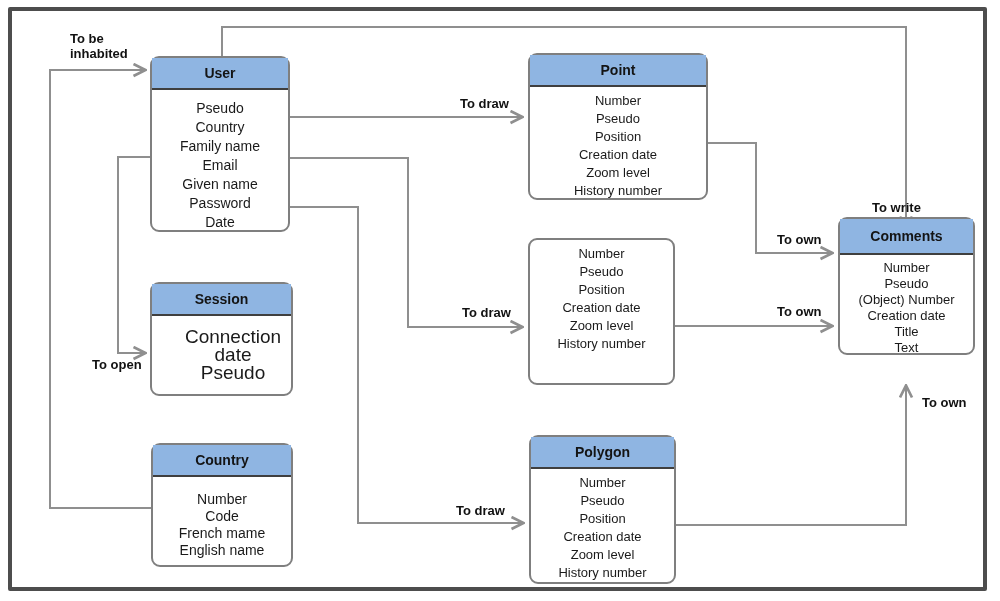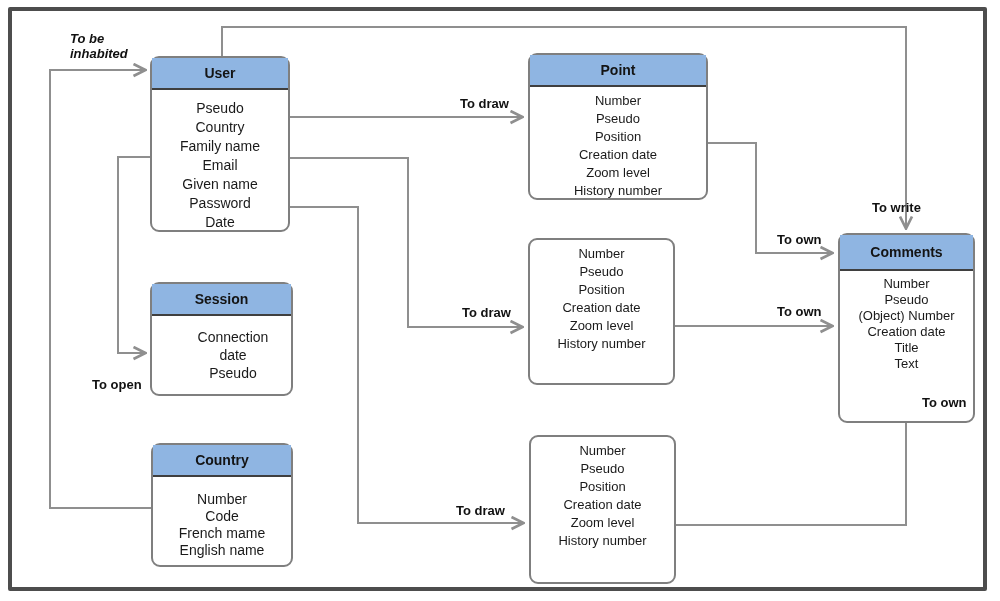--- a/index.html
+++ b/index.html
@@ -30,21 +30,21 @@
   }
   .hdr{
     height:30px;background:var(--header-fill);
     border-bottom:2px solid var(--header-border);
     display:flex;align-items:center;justify-content:center;
     font-weight:bold;font-size:14px;color:#141414;
   }
   .entity.comments .hdr{height:34px;}
   .bd{text-align:center;font-weight:normal;color:var(--text);}
   .entity.user .bd{padding-top:9px;font-size:14px;line-height:19px;}
-  .entity.session .bd{padding-top:12px;font-size:14px;line-height:18px;padding-left:23px;}
+  .entity.session .bd{padding-top:12px;font-size:19px;line-height:18px;padding-left:23px;}
   .entity.country .bd{padding-top:14px;font-size:14px;line-height:17px;}
   .entity.geo .bd{padding-top:5px;font-size:13px;line-height:18px;}
   .entity.comments .bd{padding-top:5px;font-size:13px;line-height:16px;}
   .rel-label{
     position:absolute;font-weight:bold;font-size:13px;color:#111;
     white-space:pre-line;line-height:15px;
   }
 </style>
 </head>
 <body>
@@ -119,45 +119,46 @@
       <div>Number</div>
       <div>Pseudo</div>
       <div>Position</div>
       <div>Creation date</div>
       <div>Zoom level</div>
       <div>History number</div>
     </div>
   </div>
 
   <div class="entity geo" style="left:529px;top:435px;width:147px;height:149px;">
+    <div class="hdr">Polygon</div>
     <div class="bd">
       <div>Number</div>
       <div>Pseudo</div>
       <div>Position</div>
       <div>Creation date</div>
       <div>Zoom level</div>
       <div>History number</div>
     </div>
   </div>
 
-  <div class="entity comments" style="left:838px;top:233px;width:137px;height:190px;">
+  <div class="entity comments" style="left:838px;top:217px;width:137px;height:138px;">
     <div class="hdr">Comments</div>
     <div class="bd">
       <div>Number</div>
       <div>Pseudo</div>
       <div>(Object) Number</div>
       <div>Creation date</div>
       <div>Title</div>
       <div>Text</div>
     </div>
   </div>
 
-  <div class="rel-label" style="left:70px;top:31px;font-style:italic;">To be
+  <div class="rel-label" style="left:70px;top:31px;">To be
 inhabited</div>
-  <div class="rel-label" style="left:92px;top:357px;margin-top:20px;">To open</div>
+  <div class="rel-label" style="left:92px;top:357px;">To open</div>
   <div class="rel-label" style="left:460px;top:96px;">To draw</div>
   <div class="rel-label" style="left:462px;top:305px;">To draw</div>
   <div class="rel-label" style="left:456px;top:503px;">To draw</div>
   <div class="rel-label" style="left:872px;top:200px;">To write</div>
   <div class="rel-label" style="left:777px;top:232px;">To own</div>
   <div class="rel-label" style="left:777px;top:304px;">To own</div>
   <div class="rel-label" style="left:922px;top:395px;">To own</div>
 
 </div>
 

